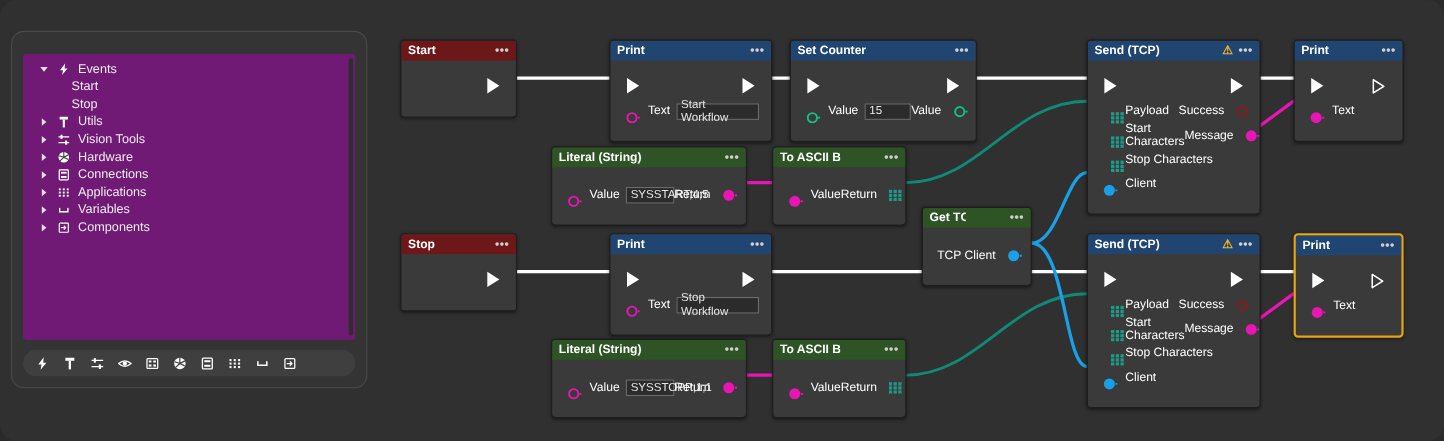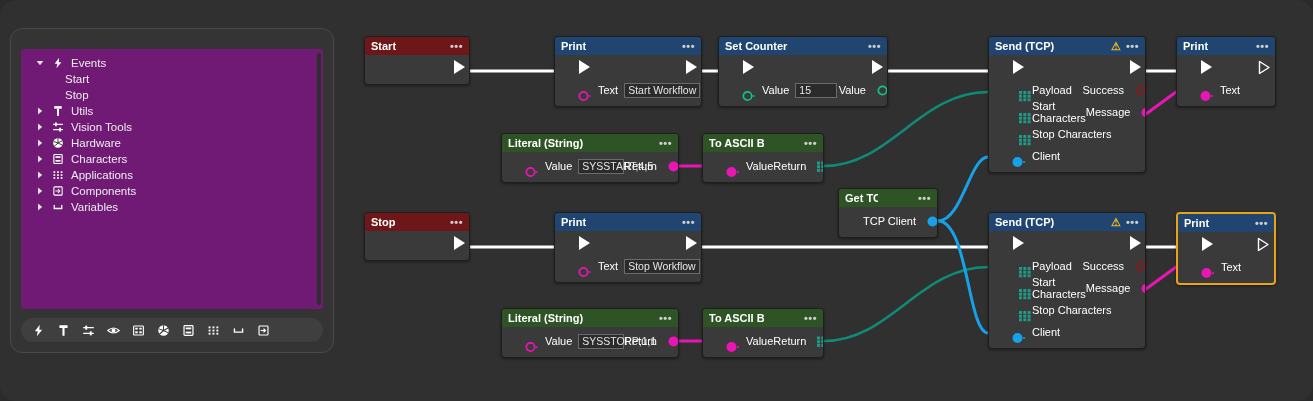--- a/index.html
+++ b/index.html
@@ -61,21 +61,21 @@
     height:18px; display:flex; align-items:center; padding:0 6px;
     font-size:11px; font-weight:bold; color:#fff; gap:5px;
   }
   .node-hdr .t { flex:1; white-space:nowrap; overflow:hidden; }
   .dots { letter-spacing:0.5px; font-size:11px; color:#cfcfcf; line-height:1; cursor:pointer; }
   .hdr-red   { background:#6e1718; }
   .hdr-blue  { background:#1f4570; }
   .hdr-green { background:#2e5426;gap:40px; }
   .warn { color:#f0b429; font-size:11px; line-height:1; }
 
-  .node-body { padding:0; position:relative;margin-left:20px; }
+  .node-body { padding:11px; position:relative; }
 
   .exec-row { height:24px; display:flex; align-items:center; justify-content:space-between; padding:0 4px; }
   .tri { width:0;height:0; border-left:11px solid #fff; border-top:7px solid transparent; border-bottom:7px solid transparent; }
   .tri-hollow svg { display:block; }
 
   .prow { height:22px; display:flex; align-items:center; font-size:11px; color:#fff; position:relative; }
   .prow .lbl-l { margin-left:6px; }
   .prow .lbl-r { margin-left:auto; margin-right:6px; }
 
   .pin { position:absolute; width:11px; height:11px; }
@@ -670,21 +670,21 @@
                 <path d="M2 0.6 L2 7.4 L6.2 4 Z" fill="#e0e0e0"></path>
               </svg>
             </span>
             <span class="ticon">
               <svg width="12" height="12" viewBox="0 0 16 16">
                 <rect x="2.5" y="2" width="11" height="12" rx="1" fill="none" stroke="#ffffff" stroke-width="1.5"></rect>
                 <rect x="4.6" y="4.3" width="6.8" height="2.2" fill="#ffffff"></rect>
                 <rect x="4.6" y="9.4" width="6.8" height="2.2" fill="#ffffff"></rect>
               </svg>
             </span>
-            <span>Characters</span>
+            <span>Connections</span>
           </div>
           <div class="tree-row">
             <span class="tw">
               <svg width="8" height="8" viewBox="0 0 8 8">
                 <path d="M2 0.6 L2 7.4 L6.2 4 Z" fill="#e0e0e0"></path>
               </svg>
             </span>
             <span class="ticon">
               <svg width="12" height="12" viewBox="0 0 16 16">
                 <g fill="#ffffff">
@@ -703,39 +703,39 @@
             <span>Applications</span>
           </div>
           <div class="tree-row">
             <span class="tw">
               <svg width="8" height="8" viewBox="0 0 8 8">
                 <path d="M2 0.6 L2 7.4 L6.2 4 Z" fill="#e0e0e0"></path>
               </svg>
             </span>
             <span class="ticon">
               <svg width="12" height="12" viewBox="0 0 16 16">
-                <rect x="2.5" y="2.5" width="11" height="11" rx="1" fill="none" stroke="#ffffff" stroke-width="1.4"></rect>
-                <path d="M4.5 8 H10" stroke="#ffffff" stroke-width="1.4"></path>
-                <path d="M8 5.6 L10.4 8 L8 10.4" fill="none" stroke="#ffffff" stroke-width="1.4" stroke-linejoin="round"></path>
-              </svg>
-            </span>
-            <span>Components</span>
+                <path d="M3 6 L3 10 L13 10 L13 6" fill="none" stroke="#ffffff" stroke-width="1.7" stroke-linecap="round"></path>
+              </svg>
+            </span>
+            <span>Variables</span>
           </div>
           <div class="tree-row">
             <span class="tw">
               <svg width="8" height="8" viewBox="0 0 8 8">
                 <path d="M2 0.6 L2 7.4 L6.2 4 Z" fill="#e0e0e0"></path>
               </svg>
             </span>
             <span class="ticon">
               <svg width="12" height="12" viewBox="0 0 16 16">
-                <path d="M3 6 L3 10 L13 10 L13 6" fill="none" stroke="#ffffff" stroke-width="1.7" stroke-linecap="round"></path>
-              </svg>
-            </span>
-            <span>Variables</span>
+                <rect x="2.5" y="2.5" width="11" height="11" rx="1" fill="none" stroke="#ffffff" stroke-width="1.4"></rect>
+                <path d="M4.5 8 H10" stroke="#ffffff" stroke-width="1.4"></path>
+                <path d="M8 5.6 L10.4 8 L8 10.4" fill="none" stroke="#ffffff" stroke-width="1.4" stroke-linejoin="round"></path>
+              </svg>
+            </span>
+            <span>Components</span>
           </div>
         </div>
       <div class="tree-scroll"></div>
     </div>
 
     <div class="footbar">
       <span class="fi">
           <svg width="13" height="13" viewBox="0 0 16 16">
             <path d="M9.5 1 L3.5 9 L7 9 L6 15 L12.5 7 L9 7 Z" fill="#ffffff"></path>
           </svg>

